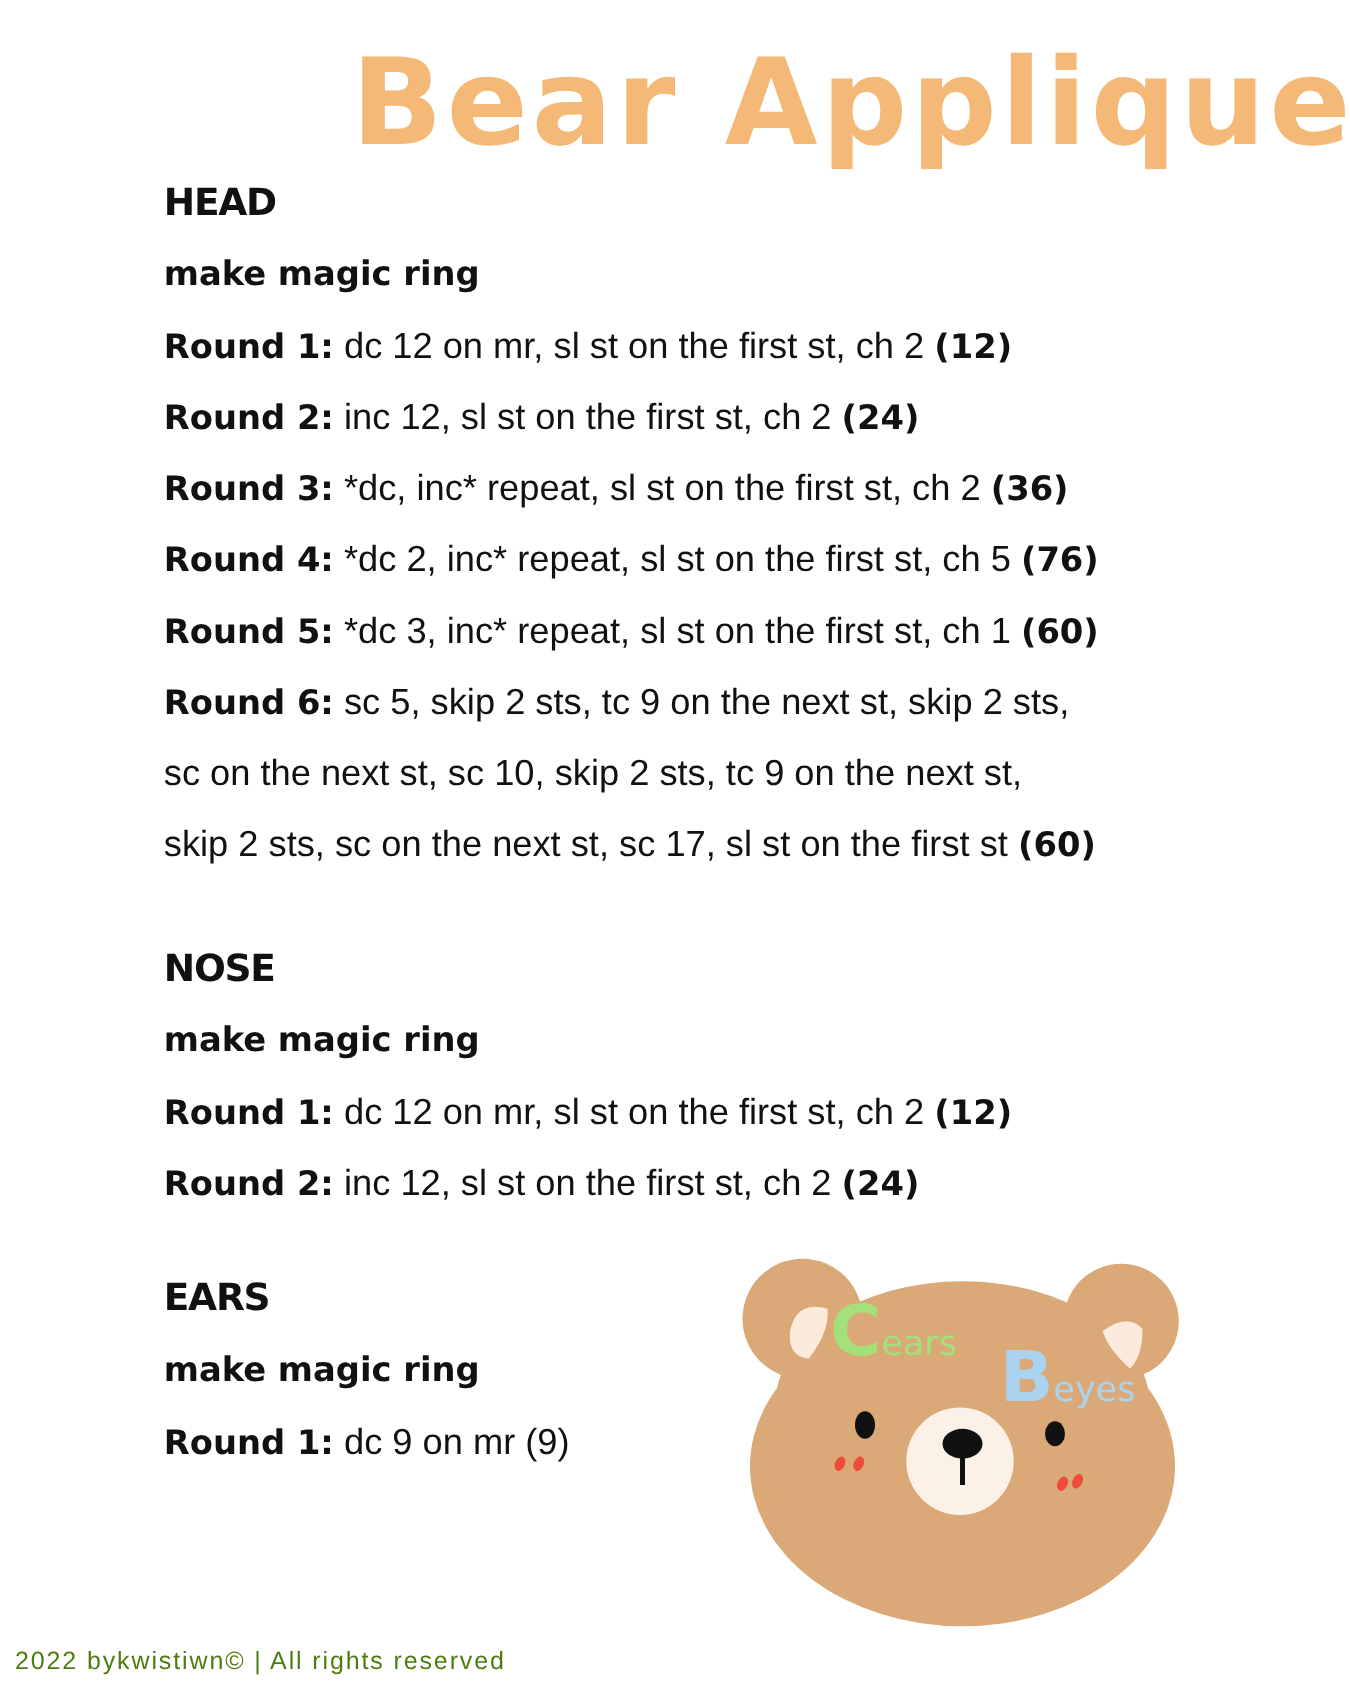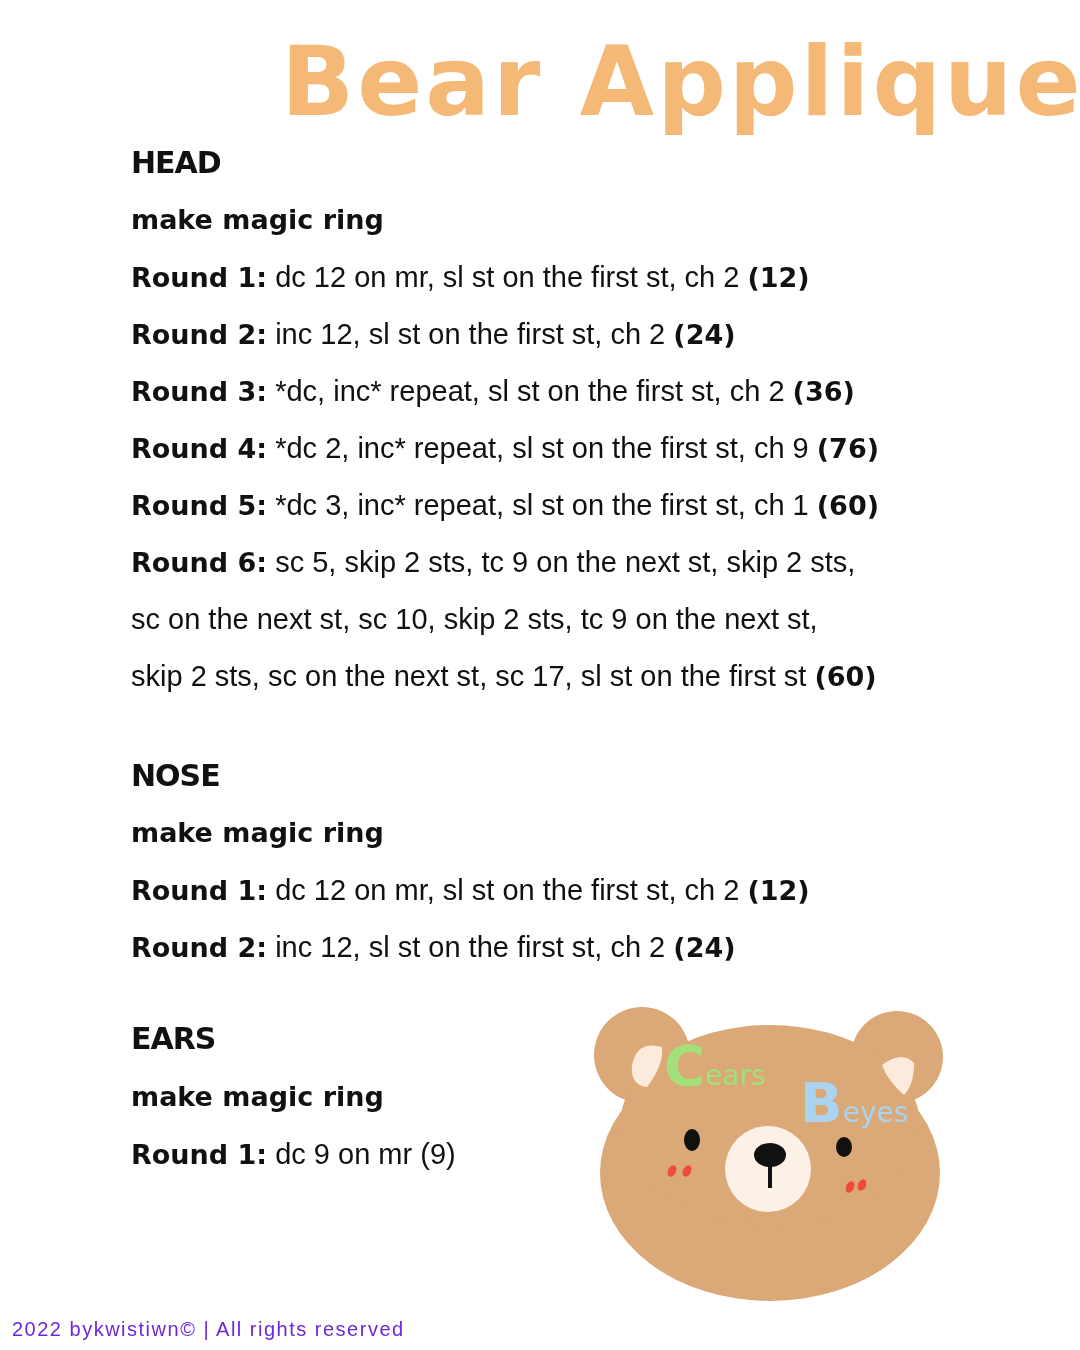--- a/index.html
+++ b/index.html
@@ -25,21 +25,21 @@
     white-space: nowrap; color: #111;
   }
   .line b { font-family: "DejaVu Sans", sans-serif; font-weight: bold; font-size: 27px; text-align: right; }
   .bold-line { font-family: "DejaVu Sans", sans-serif; font-weight: bold; font-size: 27px; text-align: center; }
   .bear {
     position: absolute; left: 592px; top: 1005px; width: 360px; height: 300px;
   }
   .bear-label { position: absolute; font-family: "DejaVu Sans", sans-serif; }
   .footer {
     position: absolute; left: 12px; top: 1318px; font-size: 20px;
-    color: #6d28d9; letter-spacing: 1.5px; white-space: nowrap;
+    color: #4d7c0f; letter-spacing: 1.5px; white-space: nowrap;
   }
 </style>
 </head>
 <body>
 
 <div class="title">Bear Applique</div>
 
 <div class="content">
 
   <div class="section-head" style="top:145px">HEAD</div>
@@ -55,21 +55,21 @@
     <span>inc 12, sl st on the first st, ch 2</span>
     <b>(24)</b>
   </div>
   <div class="line" style="top:373px">
     <b>Round 3:</b>
     <span>*dc, inc* repeat, sl st on the first st, ch 2</span>
     <b>(36)</b>
   </div>
   <div class="line" style="top:430px">
     <b>Round 4:</b>
-    <span>*dc 2, inc* repeat, sl st on the first st, ch 9</span>
+    <span>*dc 2, inc* repeat, sl st on the first st, ch 5</span>
     <b>(76)</b>
   </div>
   <div class="line" style="top:487px">
     <b>Round 5:</b>
     <span>*dc 3, inc* repeat, sl st on the first st, ch 1</span>
     <b>(60)</b>
   </div>
   <div class="line" style="top:544px">
     <b>Round 6:</b>
     <span>sc 5, skip 2 sts, tc 9 on the next st, skip 2 sts,</span>

